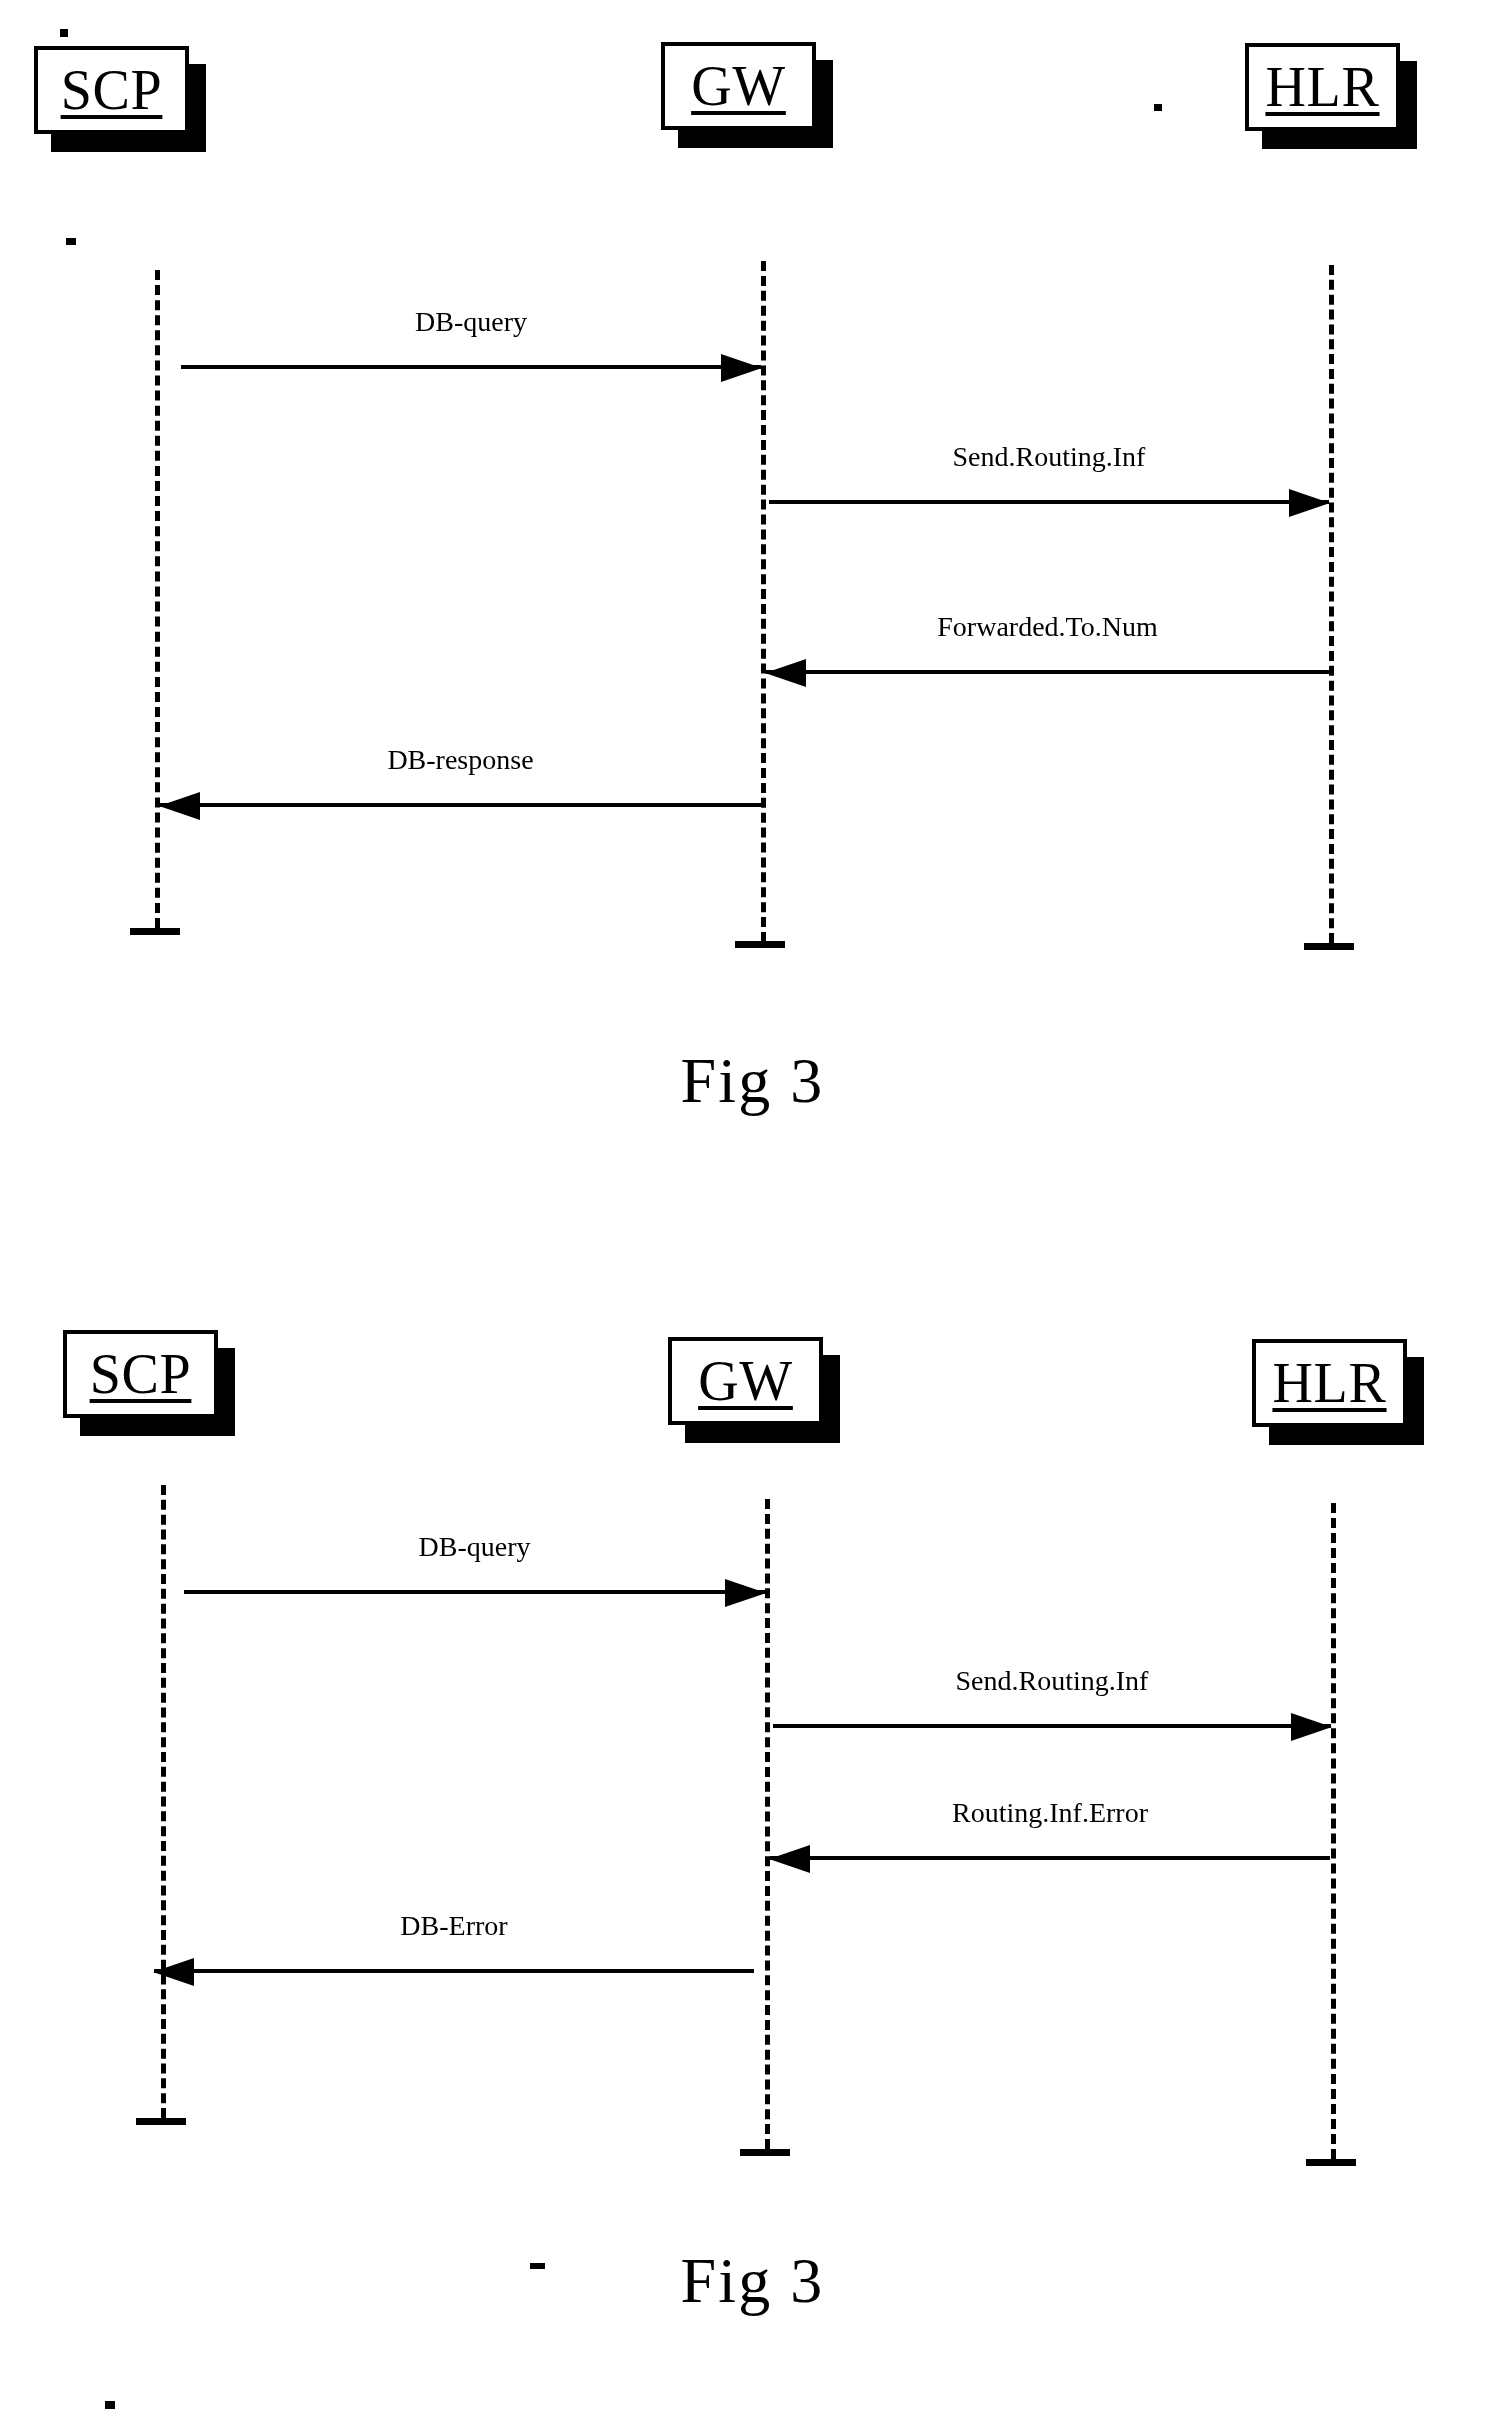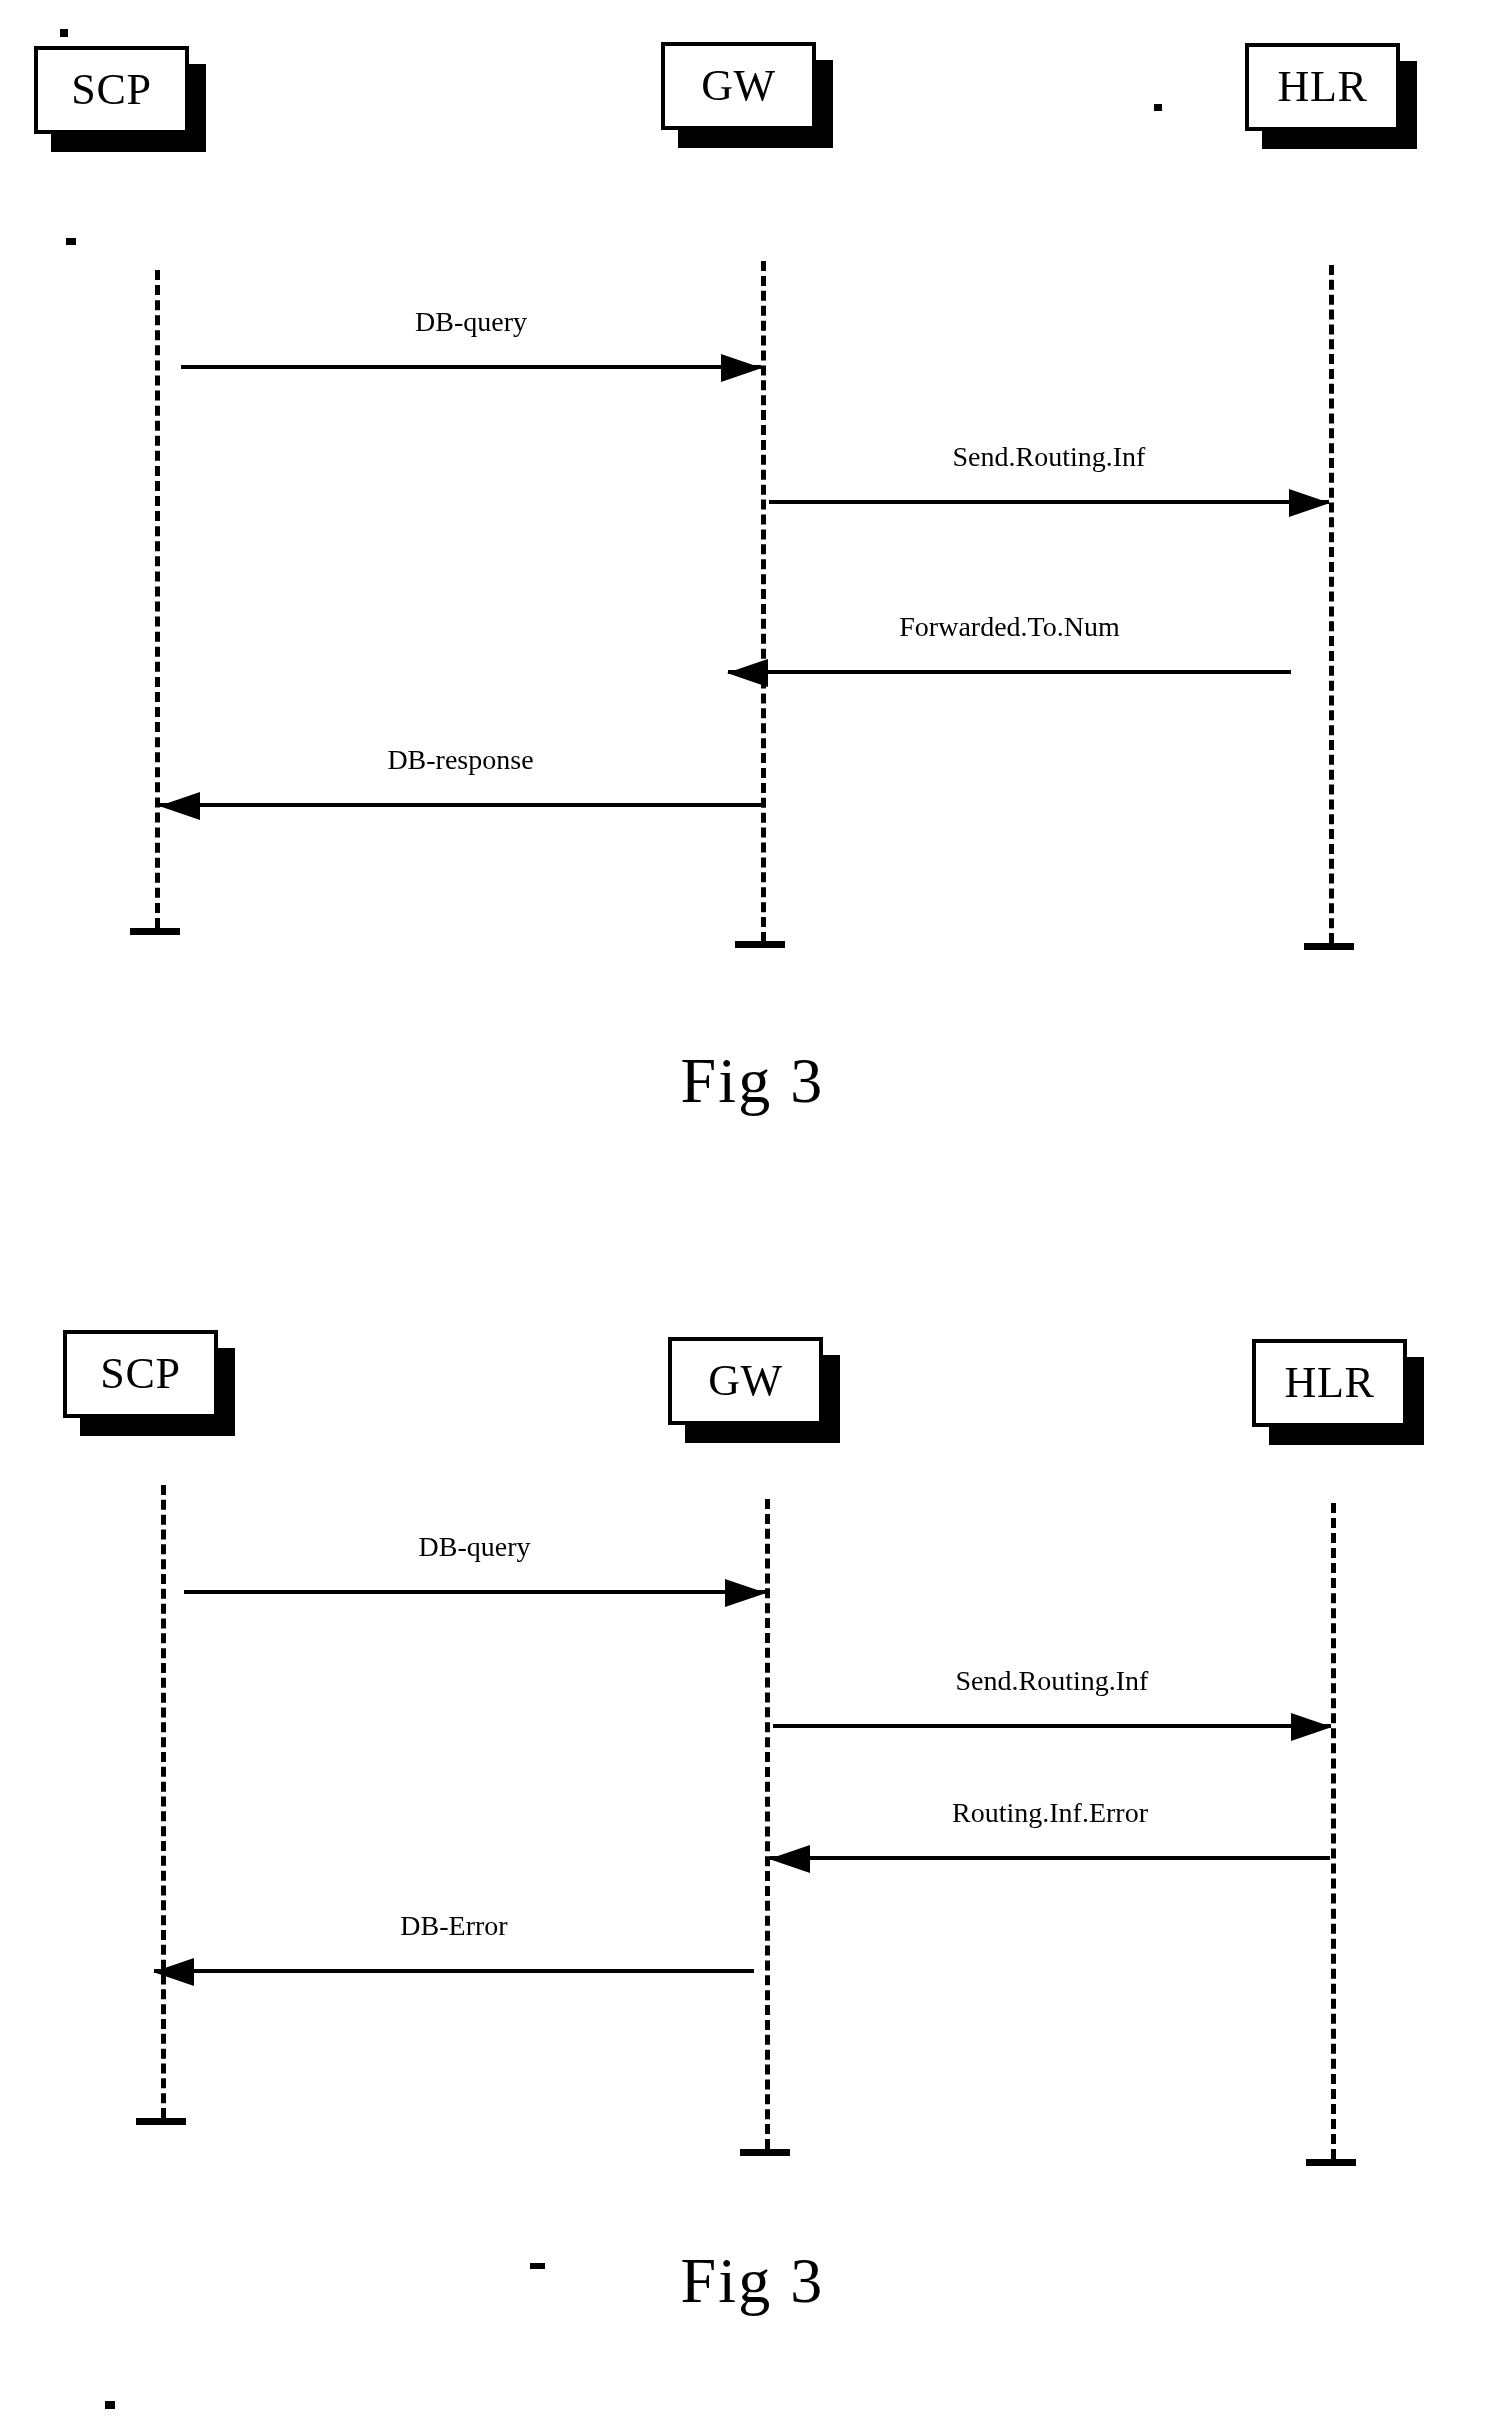--- a/index.html
+++ b/index.html
@@ -43,23 +43,24 @@
     width: 155px;
     height: 88px;
     background: #ffffff;
     border: 4.9px solid #000000;
     box-sizing: border-box;
     display: flex;
     align-items: center;
     justify-content: center;
   }
   .node .label {
-    font-size: 44px;
+    font-size: 56px;
     line-height: 1;
     letter-spacing: 0.7px;
+    text-decoration: underline;
     text-decoration-thickness: 4.2px;
     text-underline-offset: 5.6px;
     white-space: nowrap;
   }
 
   
   .lifeline {
     position: absolute;
     width: 0;
     border-left: 5.6px dashed #000000;
@@ -168,21 +169,21 @@
     <div class="msg-line"></div>
     <div class="msg-head right"></div>
   </div>
 
   <div class="message" style="left:769px; top:443px; width:560px;">
     <div class="msg-label">Send.Routing.Inf</div>
     <div class="msg-line"></div>
     <div class="msg-head right"></div>
   </div>
 
-  <div class="message" style="left:728px; top:613px; width:563px;">
+  <div class="message" style="left:766px; top:613px; width:563px;">
     <div class="msg-label">Forwarded.To.Num</div>
     <div class="msg-line"></div>
     <div class="msg-head left"></div>
   </div>
 
   <div class="message" style="left:160px; top:716px; width:601px;margin-top:30px;">
     <div class="msg-label">DB-response</div>
     <div class="msg-line"></div>
     <div class="msg-head left"></div>
   </div>

